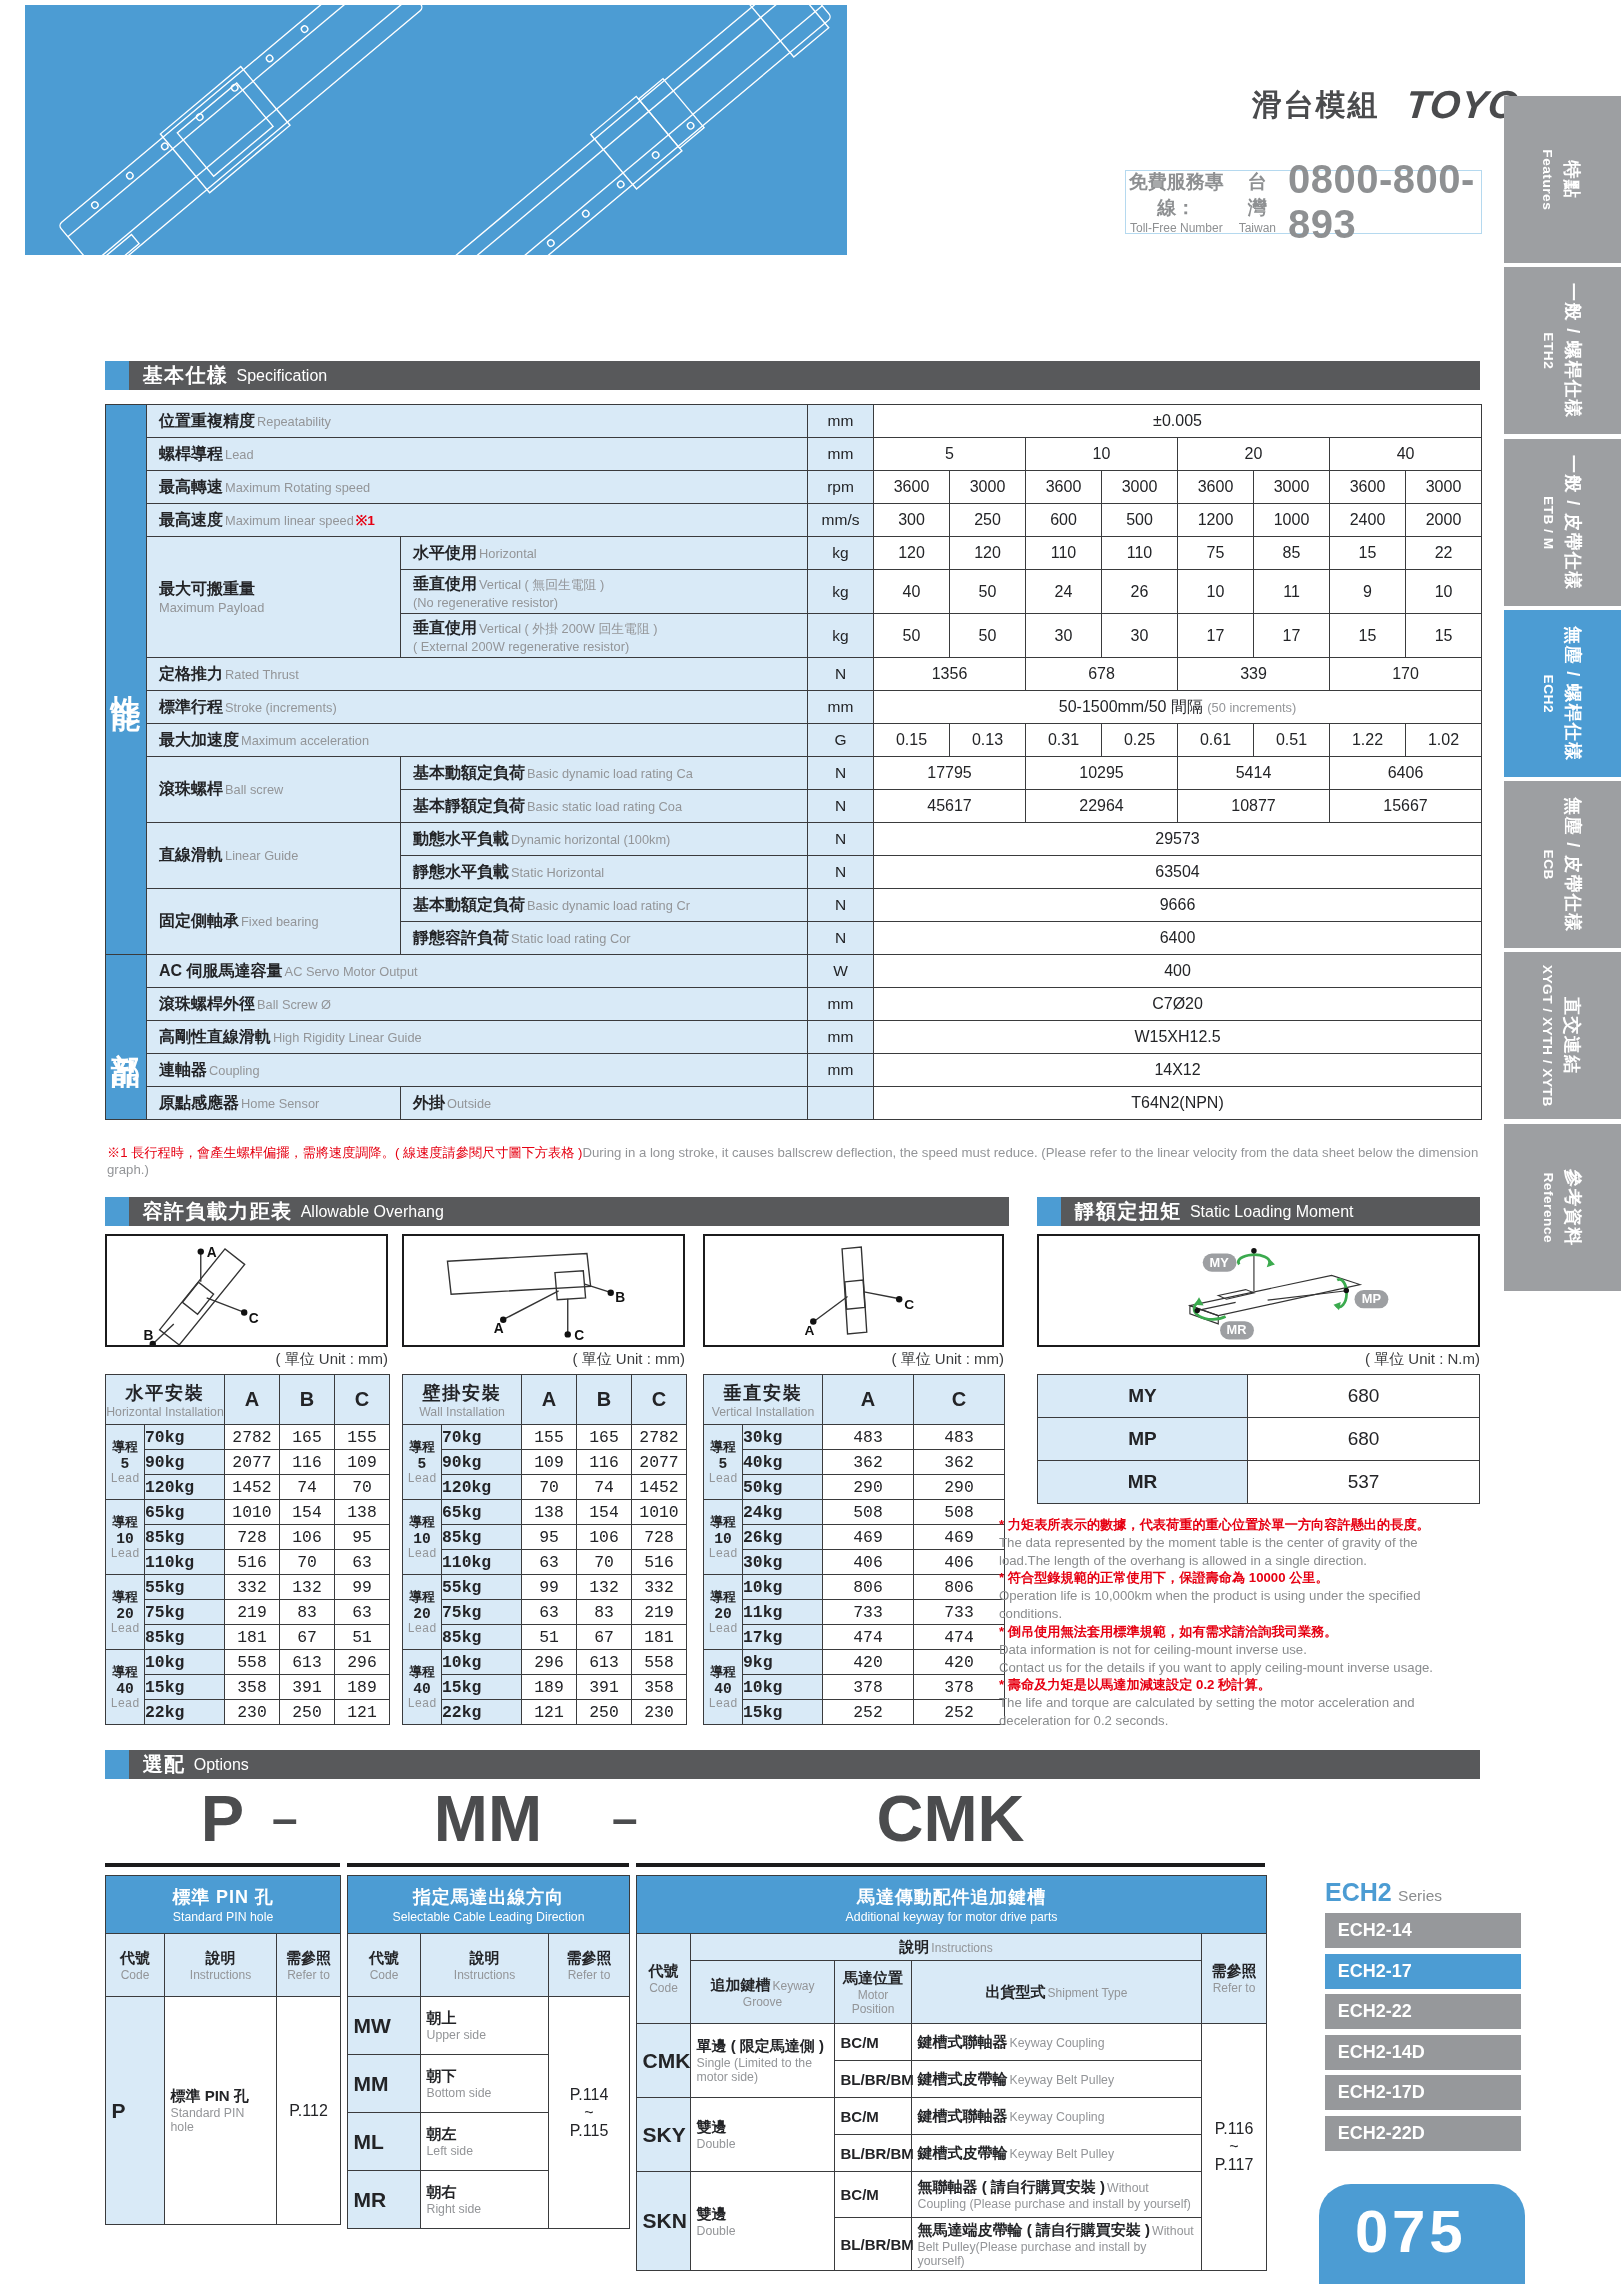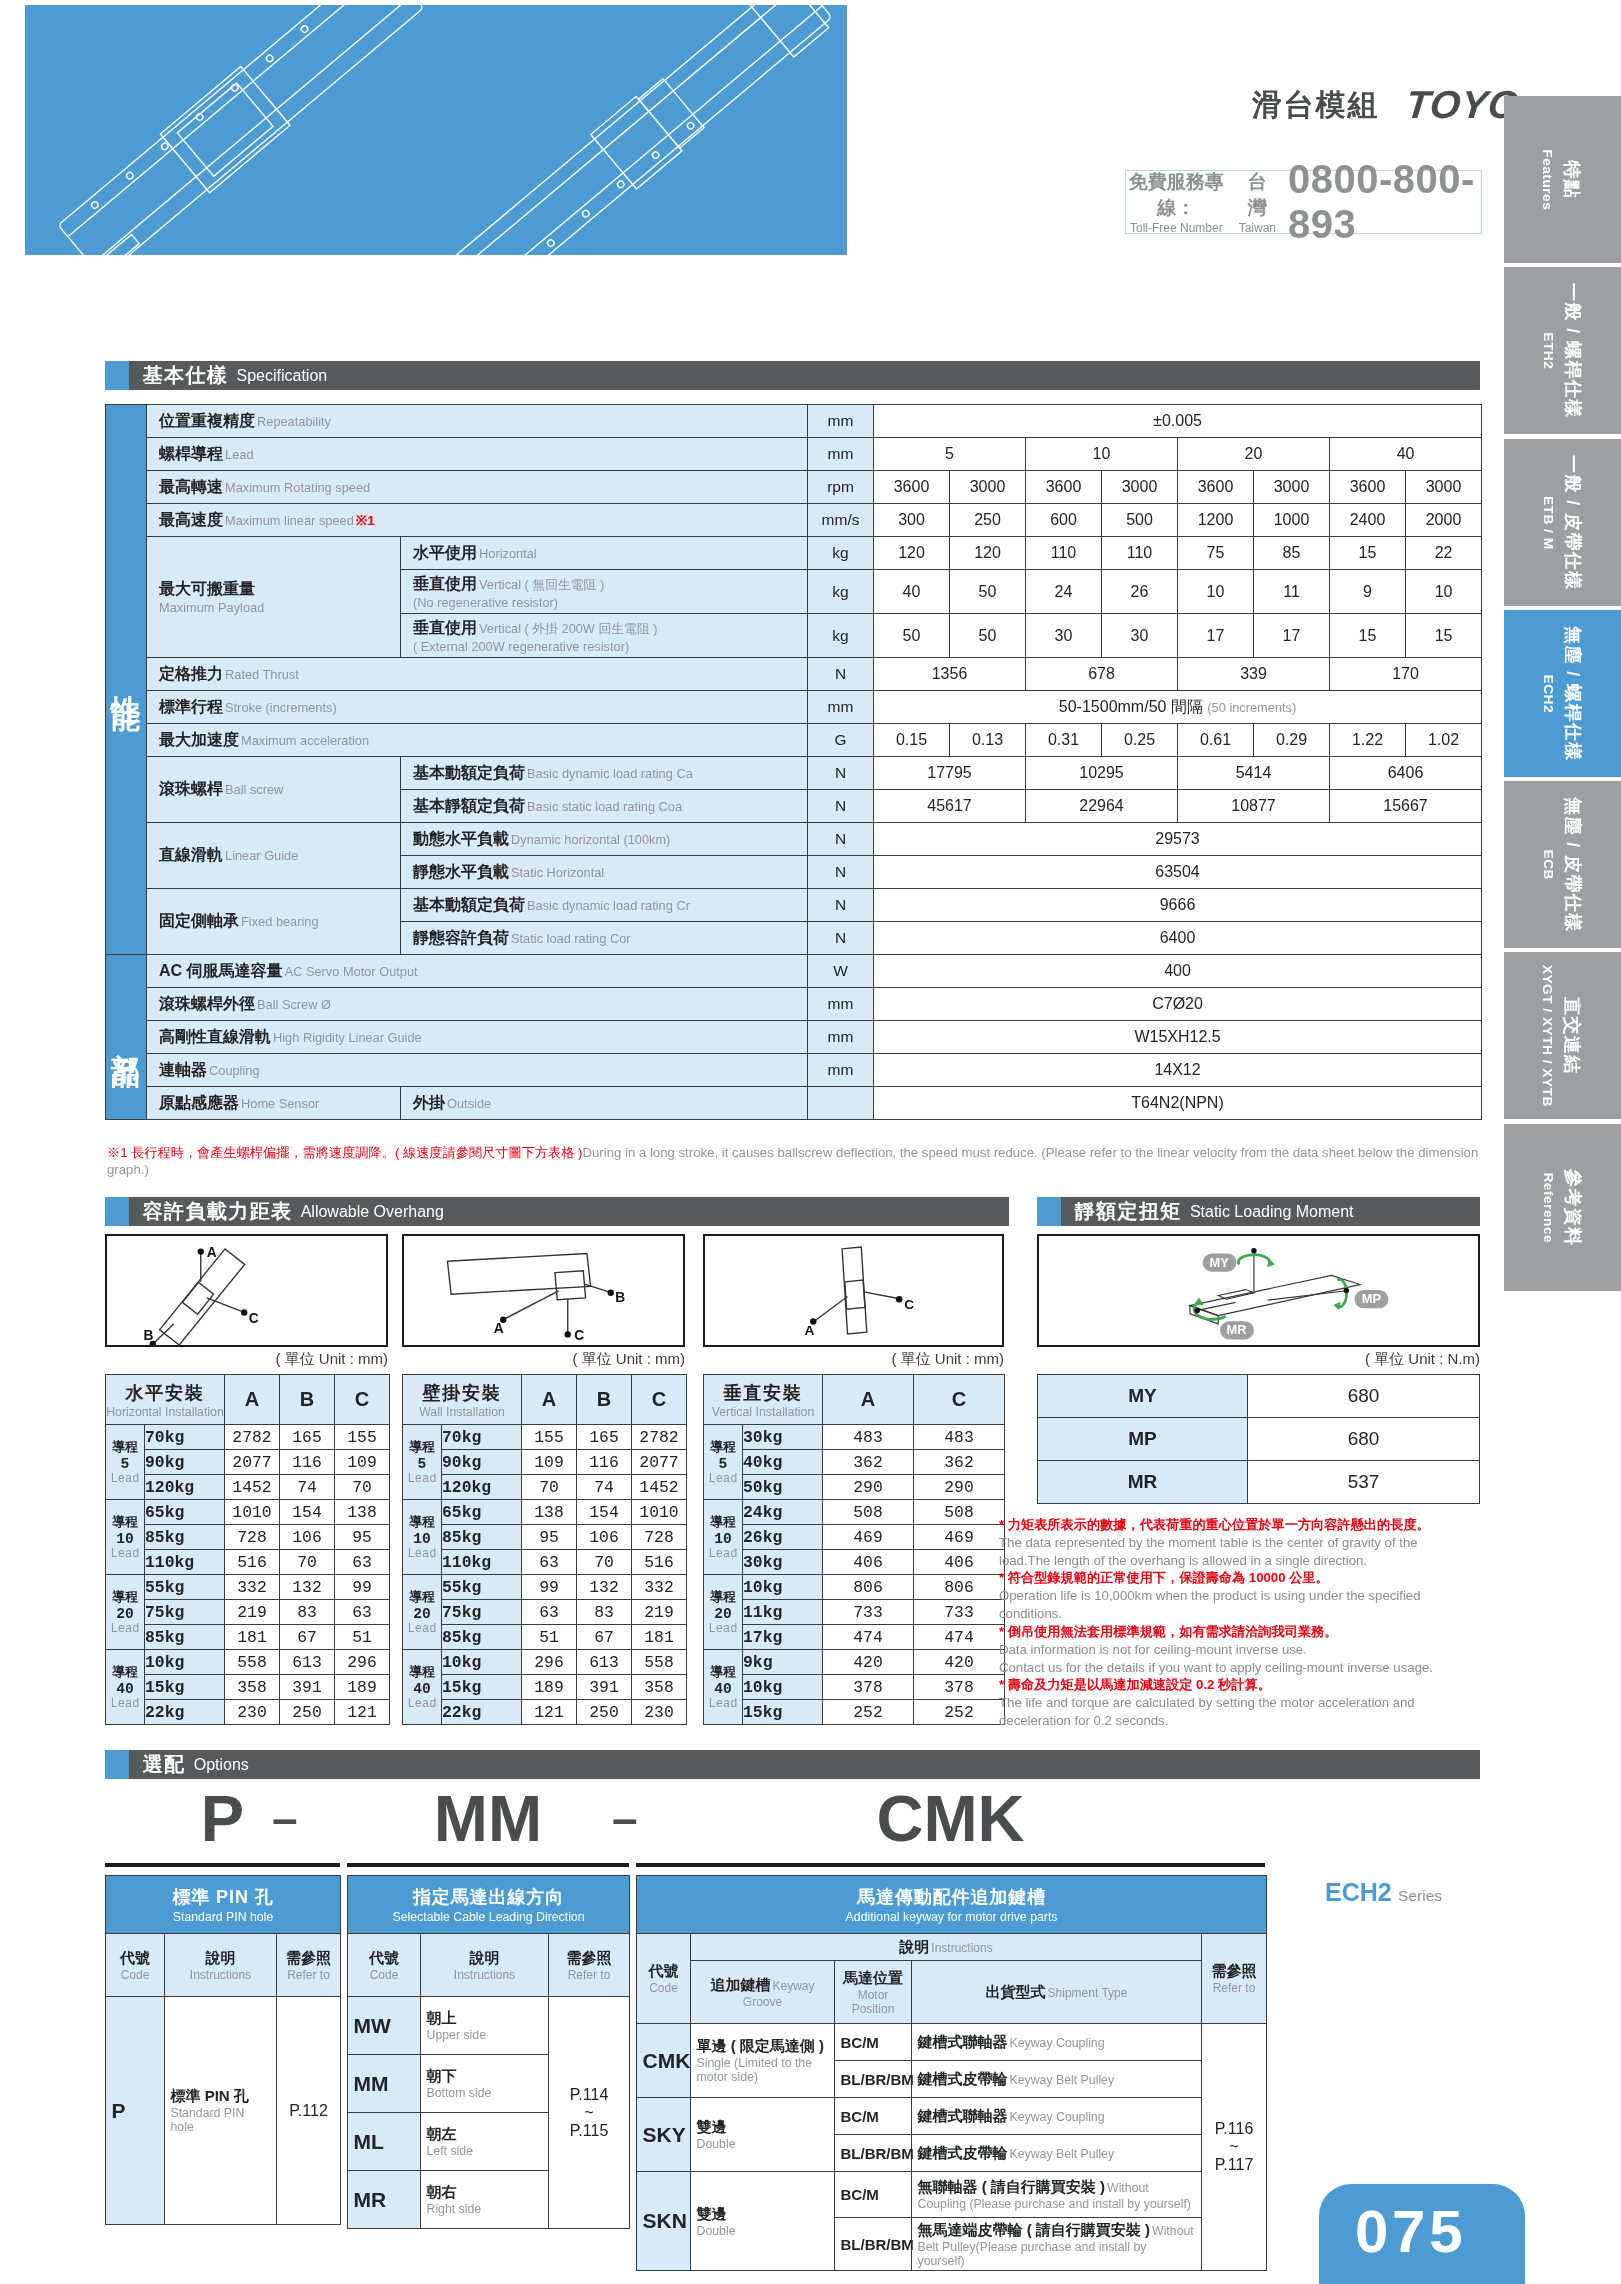--- a/index.html
+++ b/index.html
@@ -326,21 +326,21 @@
       <td class="val" colspan="8"><span class="zh" style="font-weight:normal">50-1500mm/50 間隔</span> <span class="en">(50 increments)</span></td>
     </tr>
     <tr>
       <td class="lbl" colspan="2"><span class="zh">最大加速度</span> <span class="en">Maximum acceleration</span></td>
       <td class="unit">G</td>
       <td class="val">0.15</td>
           <td class="val">0.13</td>
       <td class="val">0.31</td>
           <td class="val">0.25</td>
       <td class="val">0.61</td>
-          <td class="val">0.29</td>
+          <td class="val">0.51</td>
       <td class="val">1.22</td>
           <td class="val">1.02</td>
     </tr>
     <tr>
       <td class="lbl" rowspan="2"><span class="zh">滾珠螺桿</span> <span class="en">Ball screw</span></td>
       <td class="sub"><span class="zh">基本動額定負荷</span> <span class="en">Basic dynamic load rating Ca</span></td>
       <td class="unit">N</td>
       <td class="val" colspan="2">17795</td>
       <td class="val" colspan="2">10295</td>
       <td class="val" colspan="2">5414</td>
@@ -1020,19 +1020,27 @@
     <tr style="height:46px;">
       <td class="pos-cell">BL/BR/BM</td>
       <td class="ship-cell"><span class="zh">無馬達端皮帶輪 ( 請自行購買安裝 )</span> <span class="en">Without Belt Pulley(Please purchase and install by yourself)</span></td>
     </tr>
   </tbody>
     </table>
 
   <div id="series-title">
     <span class="s-name">ECH2</span><span class="s-suffix">Series</span>
   </div>
+  <div id="series-menu">
+      <div class="series-btn">ECH2-14</div>
+      <div class="series-btn active">ECH2-17</div>
+      <div class="series-btn">ECH2-22</div>
+      <div class="series-btn">ECH2-14D</div>
+      <div class="series-btn">ECH2-17D</div>
+      <div class="series-btn">ECH2-22D</div>
+    </div>
 
   <div id="page-badge">
     <div class="num">075</div>
   </div>
 
 </div>
 
 
 </body></html>

